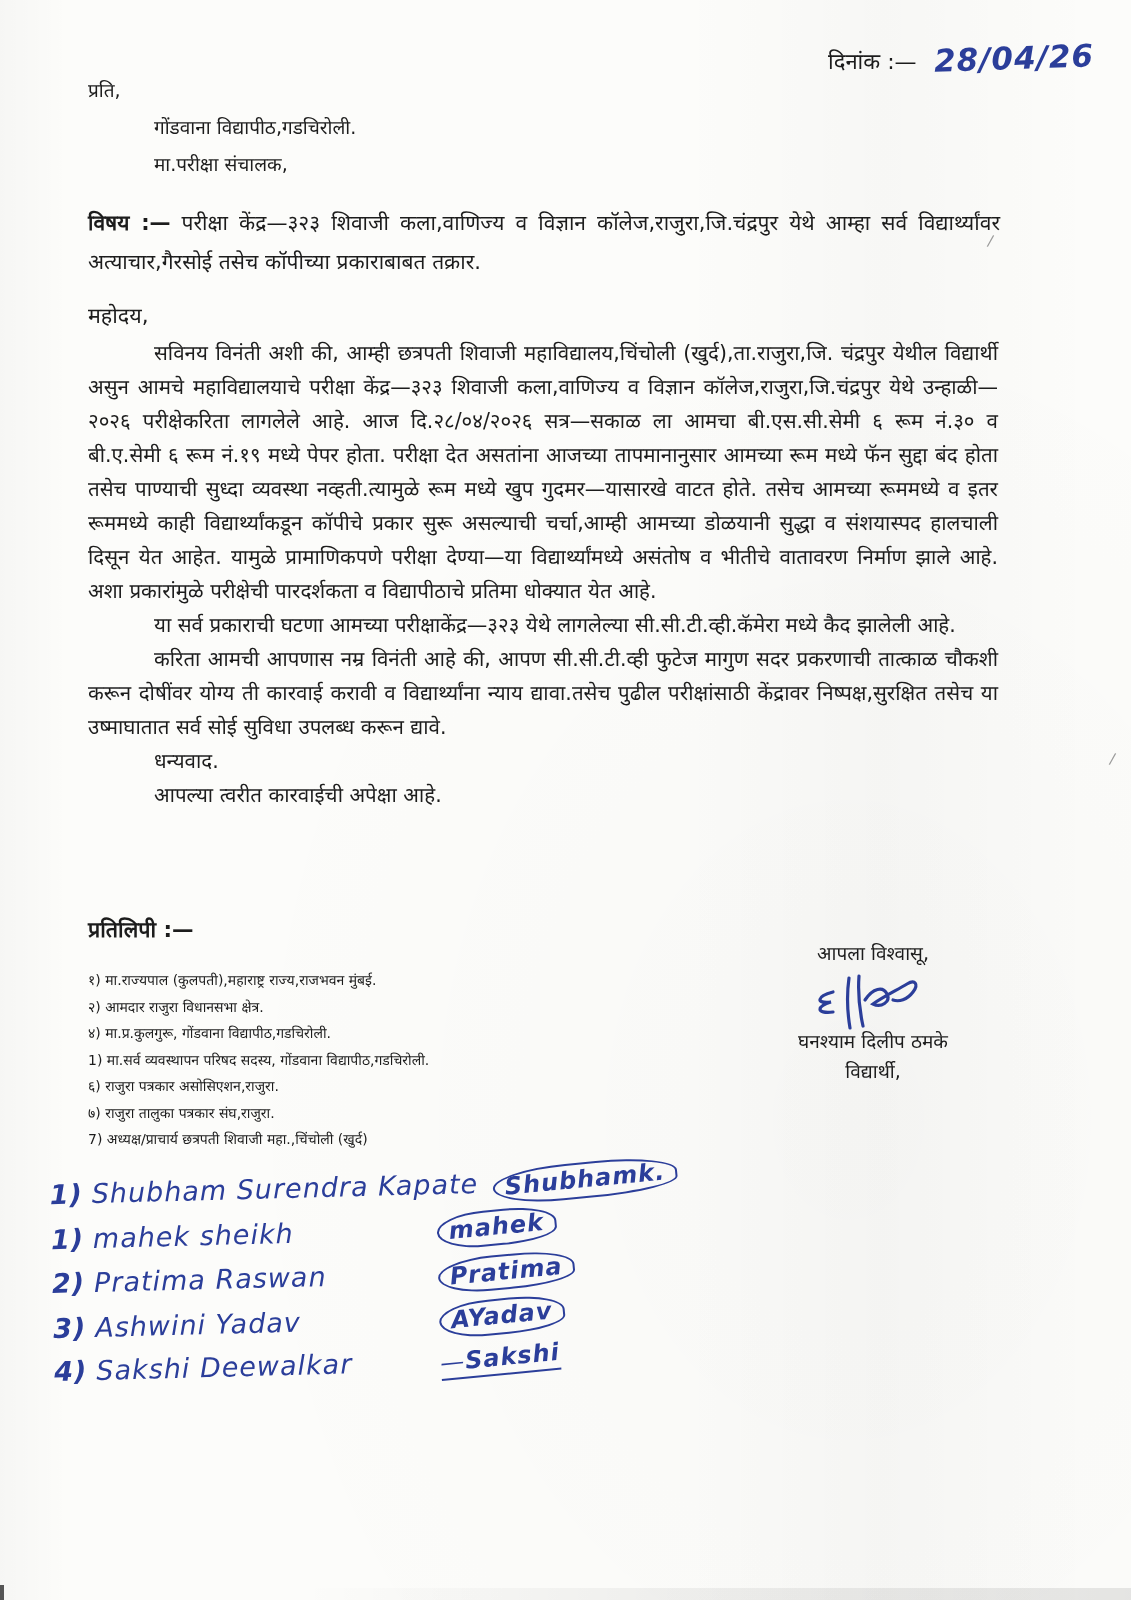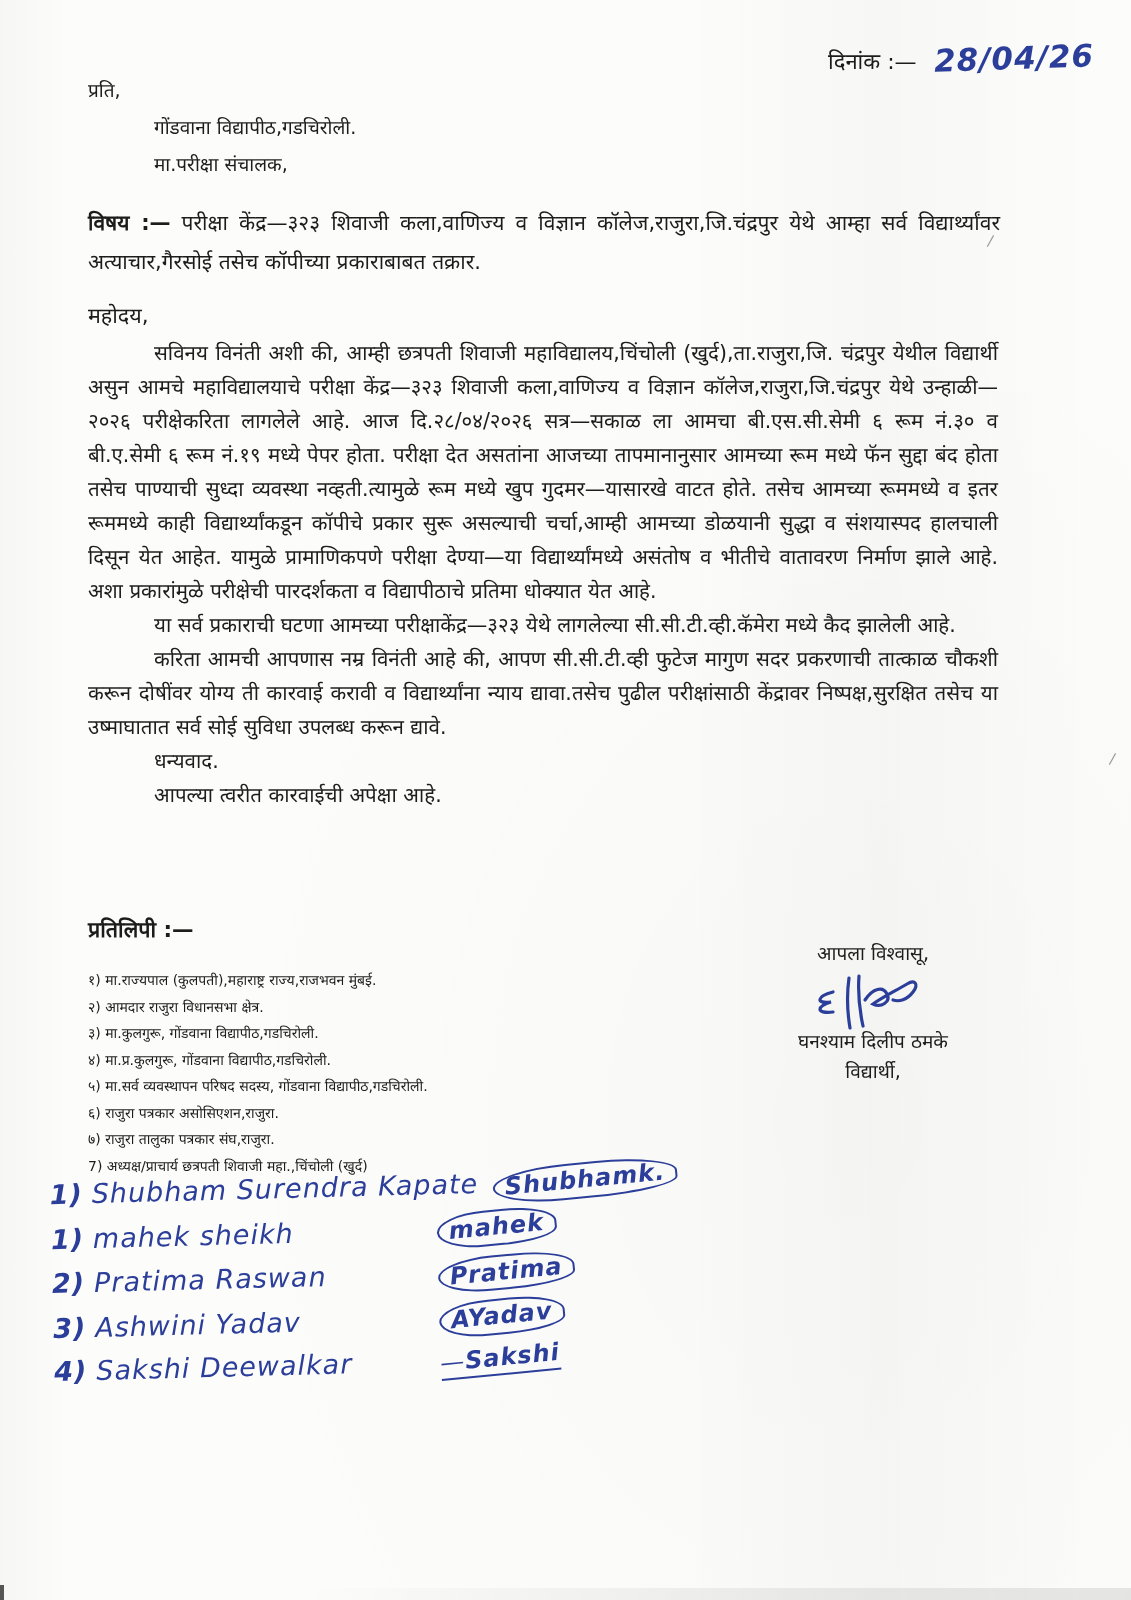--- a/index.html
+++ b/index.html
@@ -120,23 +120,22 @@
     <p>करिता आमची आपणास नम्र विनंती आहे की, आपण सी.सी.टी.व्ही फुटेज मागुण सदर प्रकरणाची तात्काळ चौकशी करून दोषींवर योग्य ती कारवाई करावी व विद्यार्थ्यांना न्याय द्यावा.तसेच पुढील परीक्षांसाठी केंद्रावर निष्पक्ष,सुरक्षित तसेच या उष्माघातात सर्व सोई सुविधा उपलब्ध करून द्यावे.</p>
     <p class="nojustify">धन्यवाद.</p>
     <p class="nojustify">आपल्या त्वरीत कारवाईची अपेक्षा आहे.</p>
   </div>
 
   <div class="copies">
     <div class="copies-heading">प्रतिलिपी :—</div>
     <div class="copies-list">
       <div>१) मा.राज्यपाल (कुलपती),महाराष्ट्र राज्य,राजभवन मुंबई.</div>
       <div>२) आमदार राजुरा विधानसभा क्षेत्र.</div>
-      <div>३) मा.कुलगुरू, गोंडवाना विद्यापीठ,गडचिरोली.</div>
       <div>४) मा.प्र.कुलगुरू, गोंडवाना विद्यापीठ,गडचिरोली.</div>
-      <div>५) मा.सर्व व्यवस्थापन परिषद सदस्य, गोंडवाना विद्यापीठ,गडचिरोली.</div>
+      <div>1) मा.सर्व व्यवस्थापन परिषद सदस्य, गोंडवाना विद्यापीठ,गडचिरोली.</div>
       <div>६) राजुरा पत्रकार असोसिएशन,राजुरा.</div>
       <div>७) राजुरा तालुका पत्रकार संघ,राजुरा.</div>
       <div>7) अध्यक्ष/प्राचार्य छत्रपती शिवाजी महा.,चिंचोली (खुर्द)</div>
     </div>
   </div>
 
   <div class="sign-block">
     <div>आपला विश्वासू,</div>
     <svg class="sign-scribble" width="140" height="62" viewBox="0 0 140 62">
       <g fill="none" stroke="#2b3e9a" stroke-width="3.2" stroke-linecap="round">

